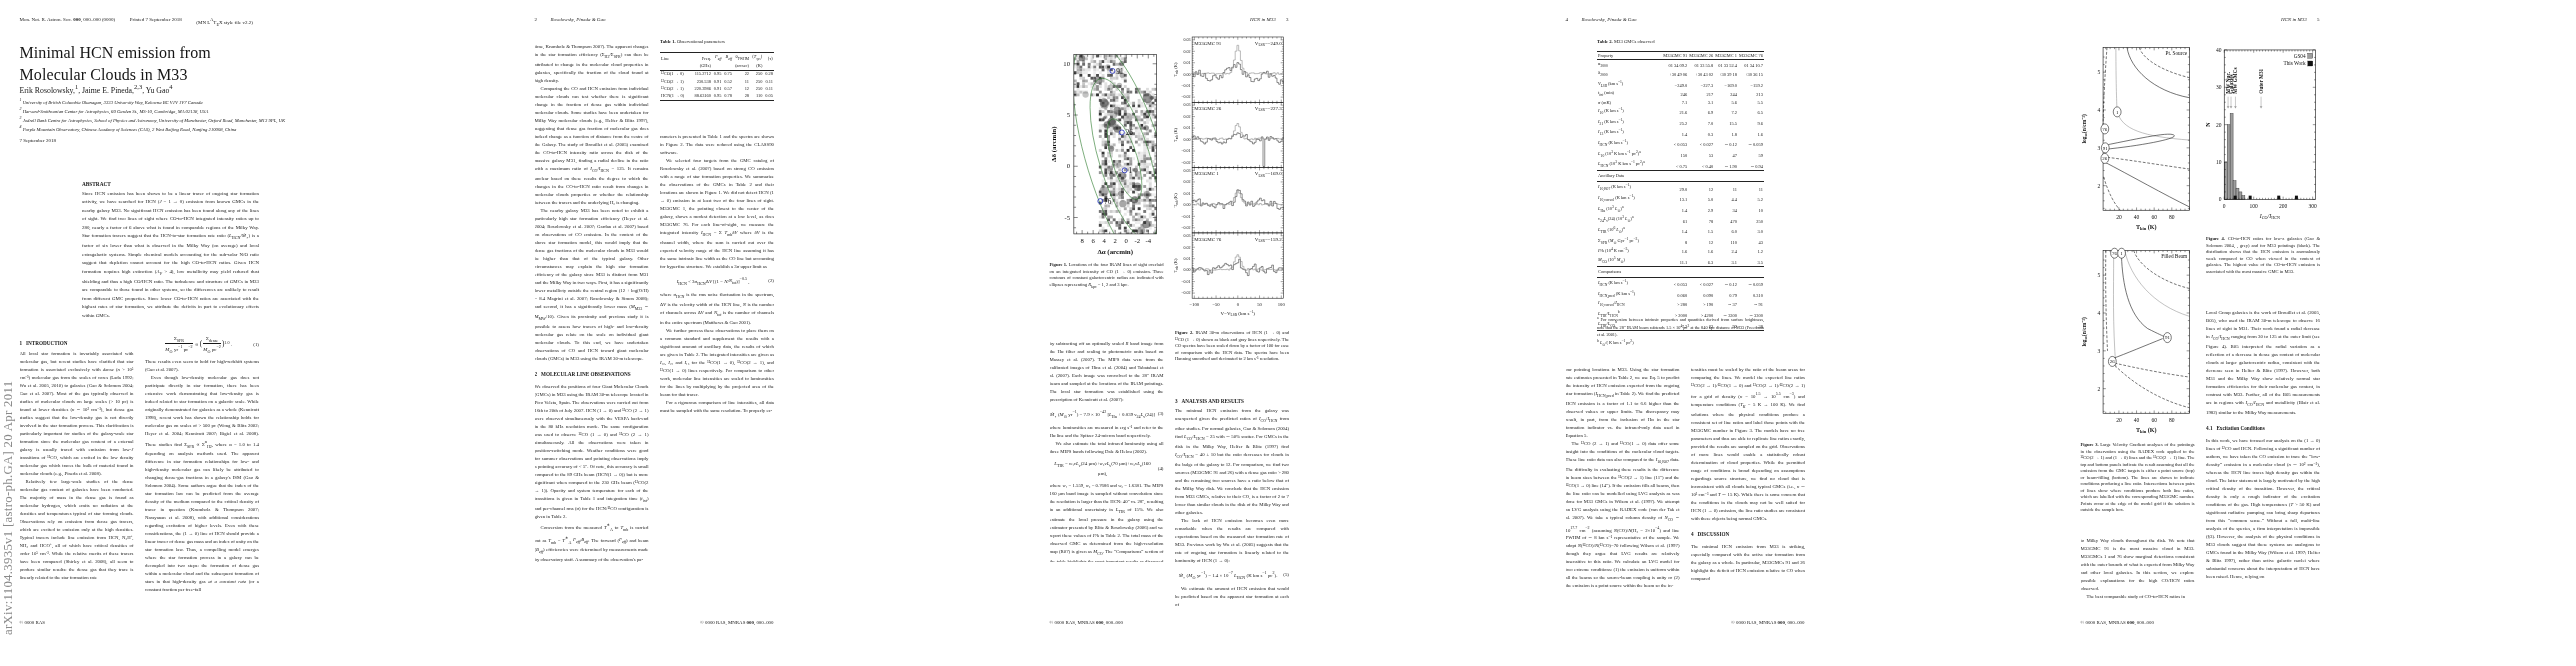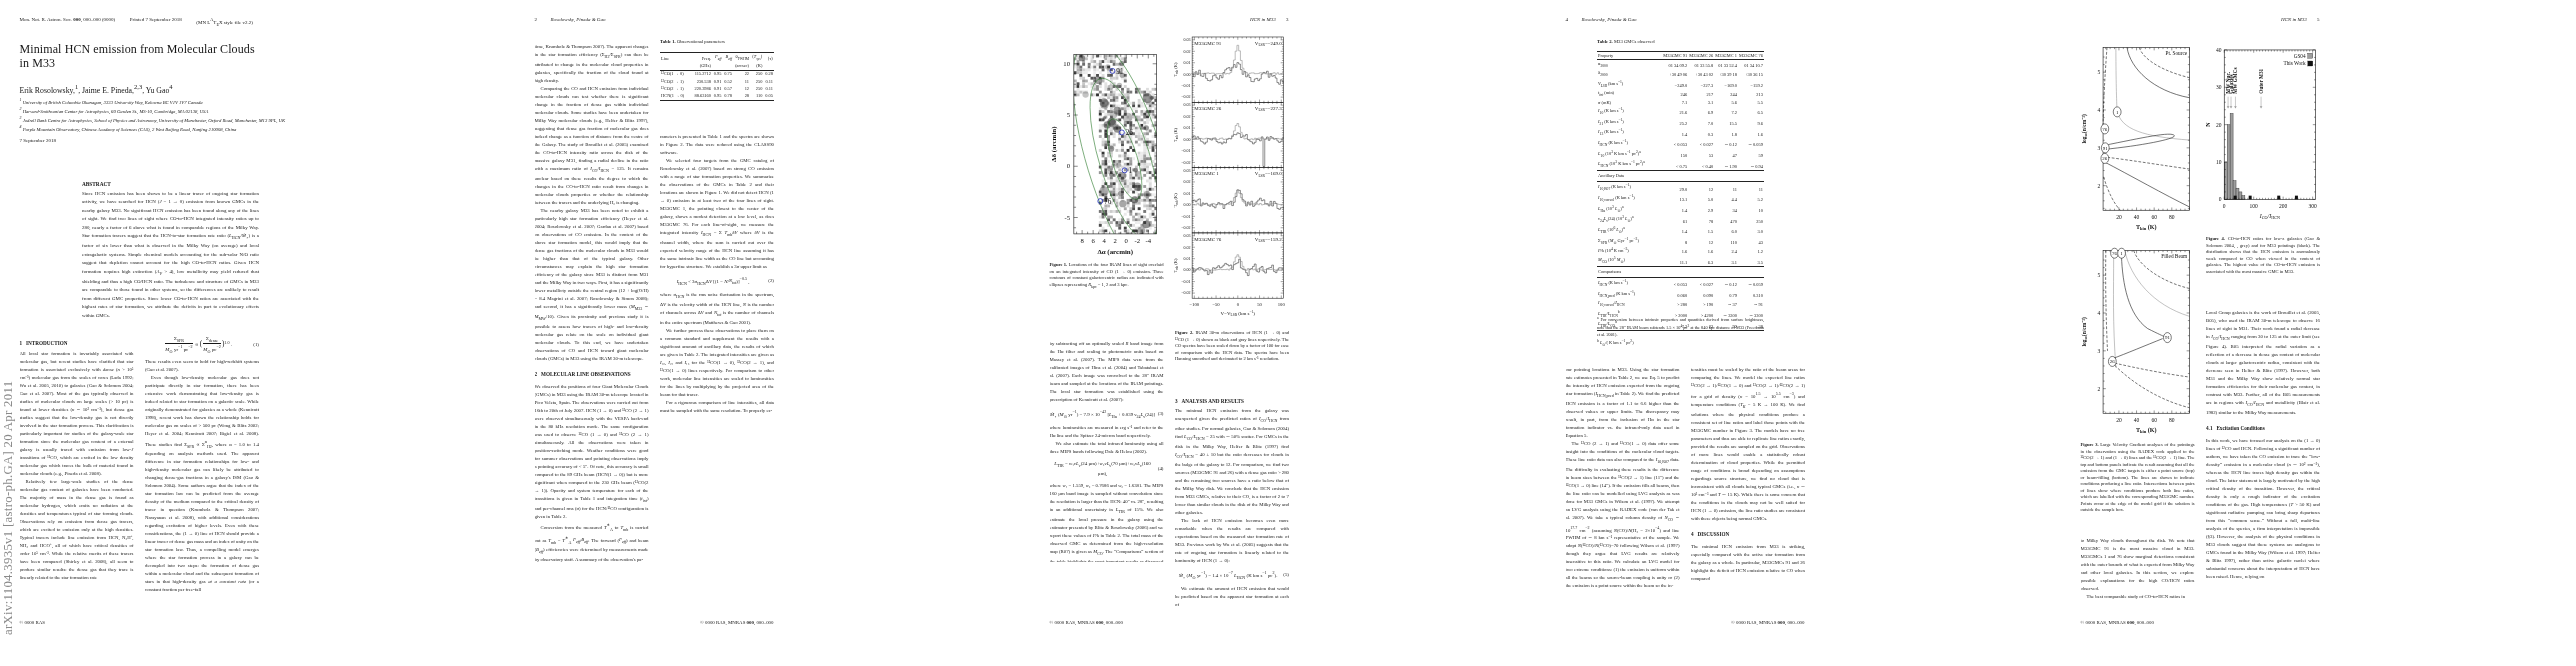--- a/index.html
+++ b/index.html
@@ -8,21 +8,21 @@
   .page{position:absolute;top:0;width:515px;height:667px;background:#fff;overflow:hidden}
   .abs{position:absolute}
   .runhead{position:absolute;font-size:5px;white-space:nowrap}
   .rh-flex{display:flex;gap:14.5px}
   .it{font-style:italic}
   .col{position:absolute;width:114px;text-align:justify;font-size:4.8px;line-height:8px;overflow:hidden}
   .para{margin:0}
   .ind{text-indent:6.1px}
   .sechead{font-weight:bold;font-size:5.2px;margin:7.2px 0 5px;text-align:left}
   .caption{position:absolute;font-size:4.6px;line-height:6.5px;text-align:justify}
-  .pgtitle{position:absolute;font-size:12px;line-height:14px;letter-spacing:0.1px}
+  .pgtitle{position:absolute;font-size:16px;line-height:22px;letter-spacing:0.1px}
   .authors{position:absolute;font-size:7.8px}
   .affils{position:absolute;font-size:4.7px;line-height:6.6px;font-style:italic}
   .affils div{white-space:nowrap}
   .date{position:absolute;font-size:5px}
   .abslabel{position:absolute;font-size:5.3px;font-weight:bold}
   .abstract{position:absolute;width:177px;font-size:4.9px;line-height:8.4px;text-align:justify}
   .footer{position:absolute;font-size:4.9px}
   .fr{display:inline-flex;flex-direction:column;text-align:center;vertical-align:middle;margin:0 1.1px;line-height:1.3}
   .fr .nu{border-bottom:0.4px solid #161616;padding:0 1.7px}
   .eq{display:flex;align-items:center;margin:3.9px 0;font-size:4.9px}

